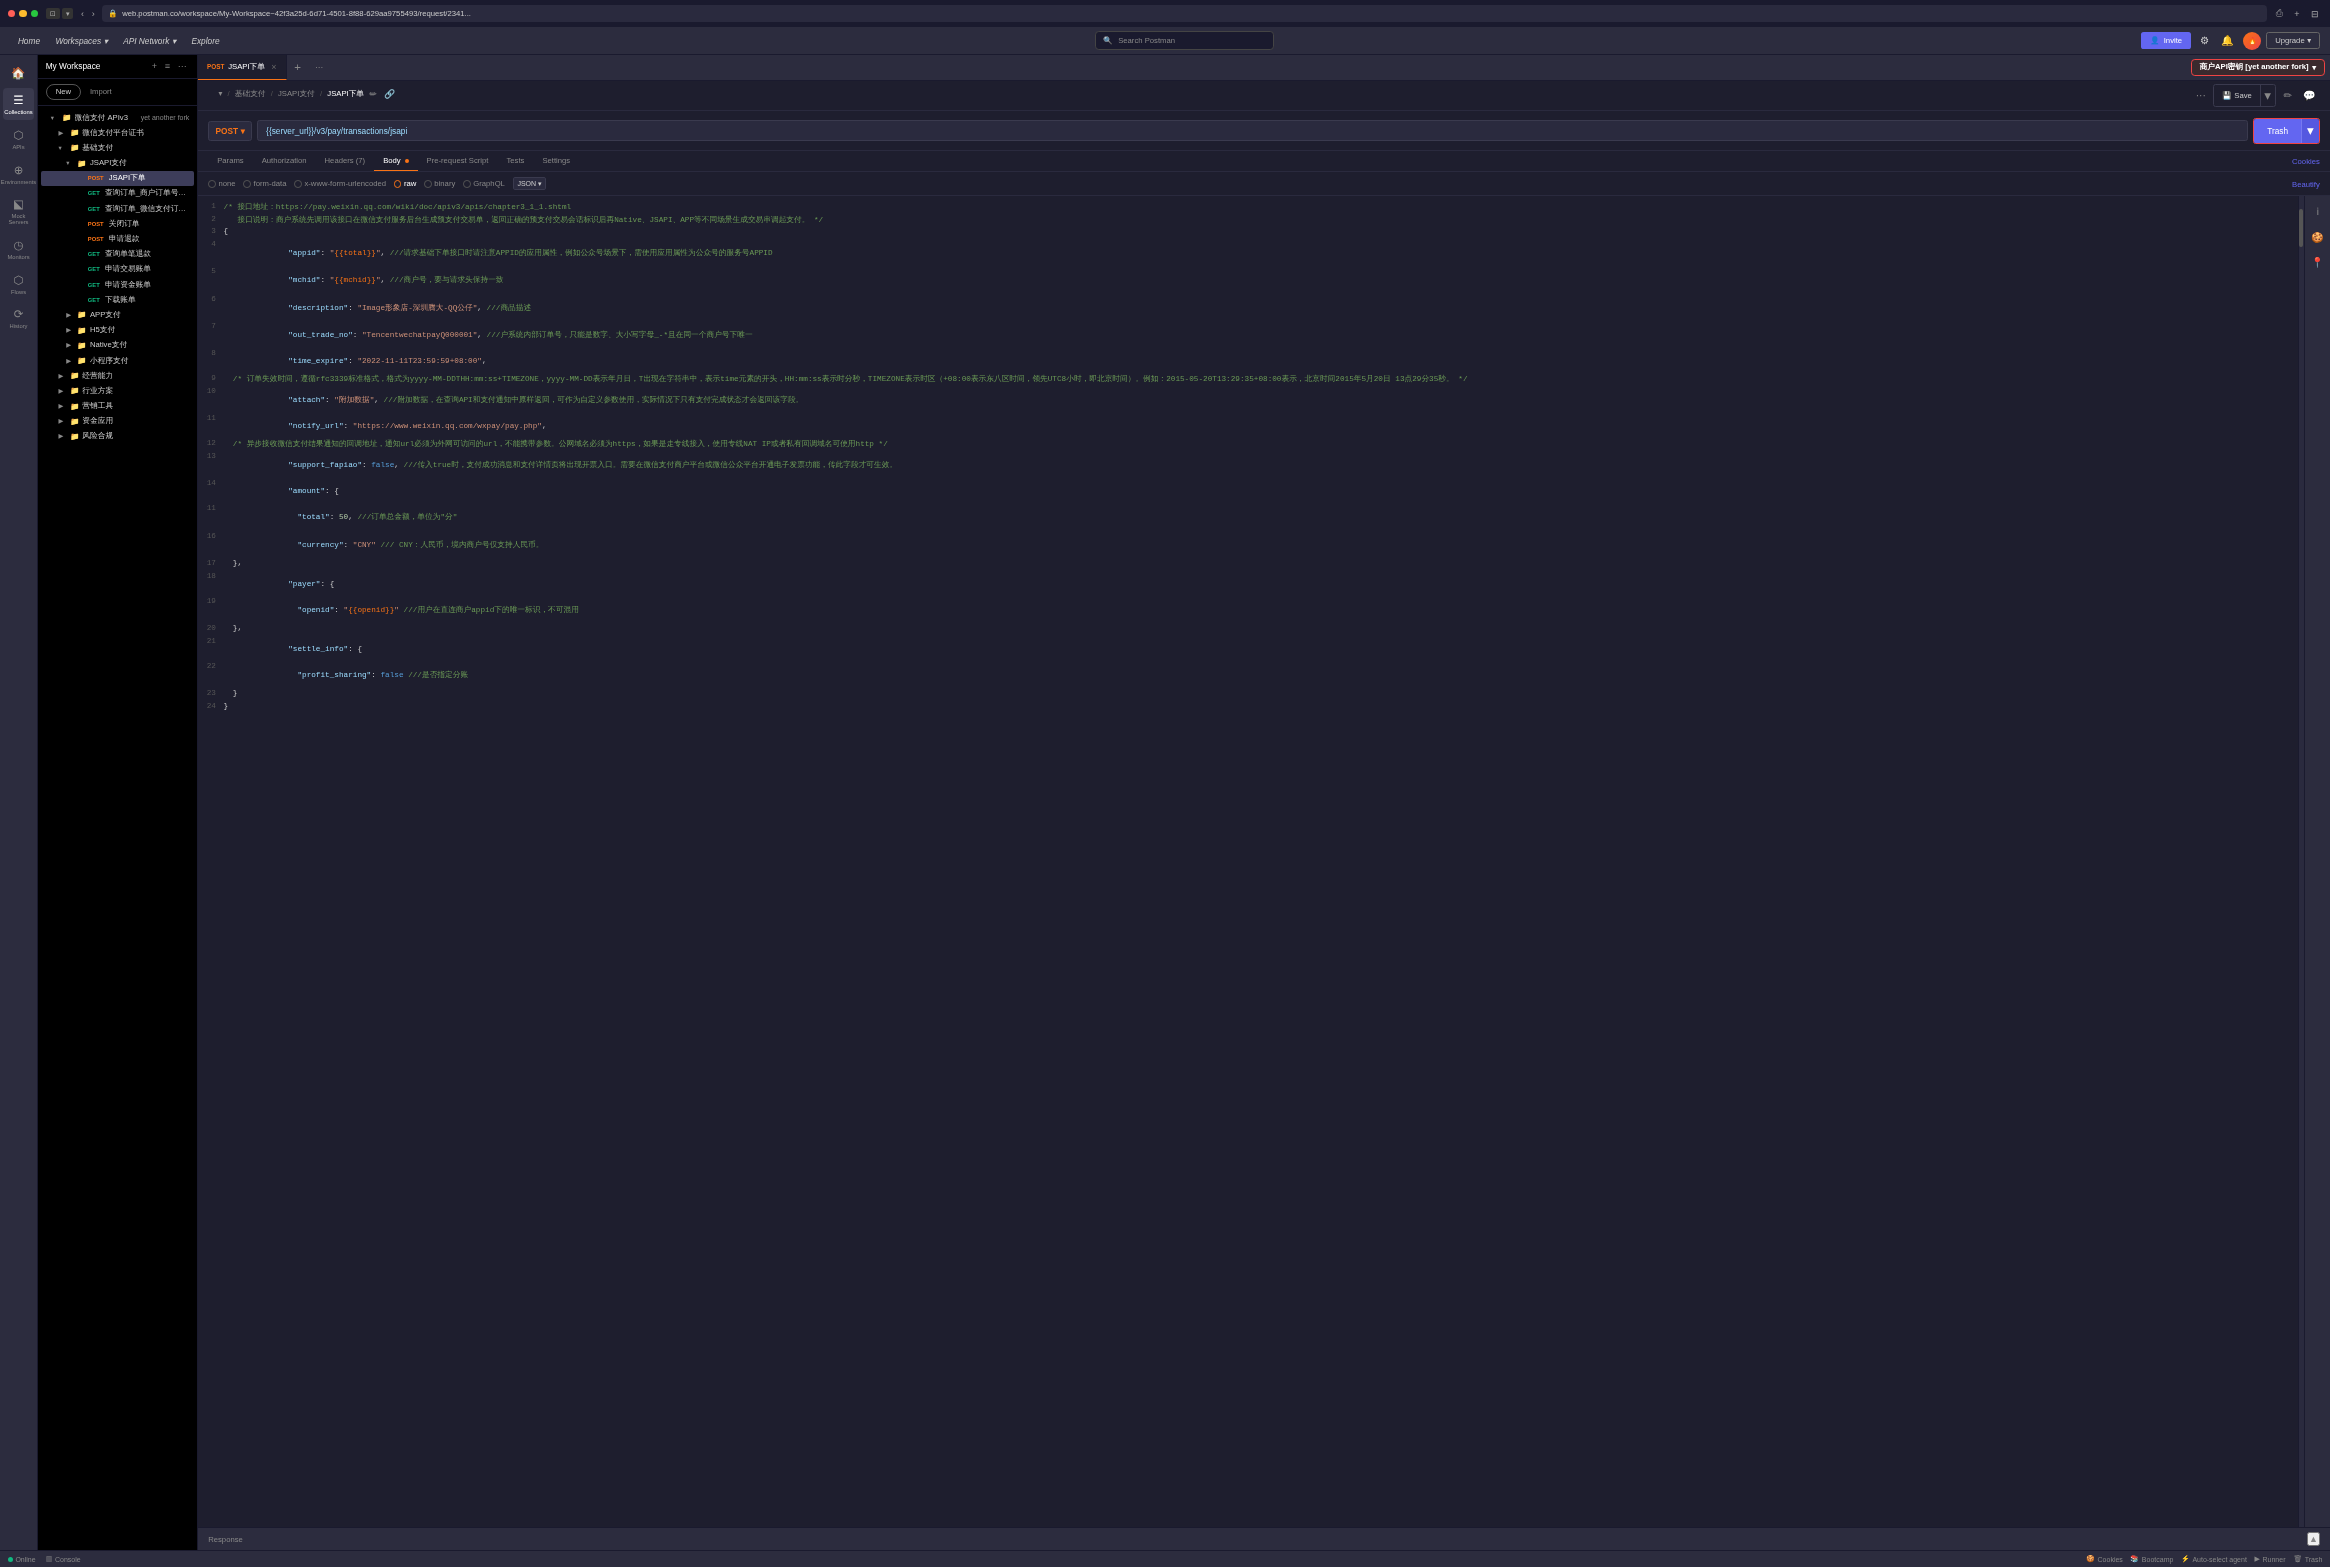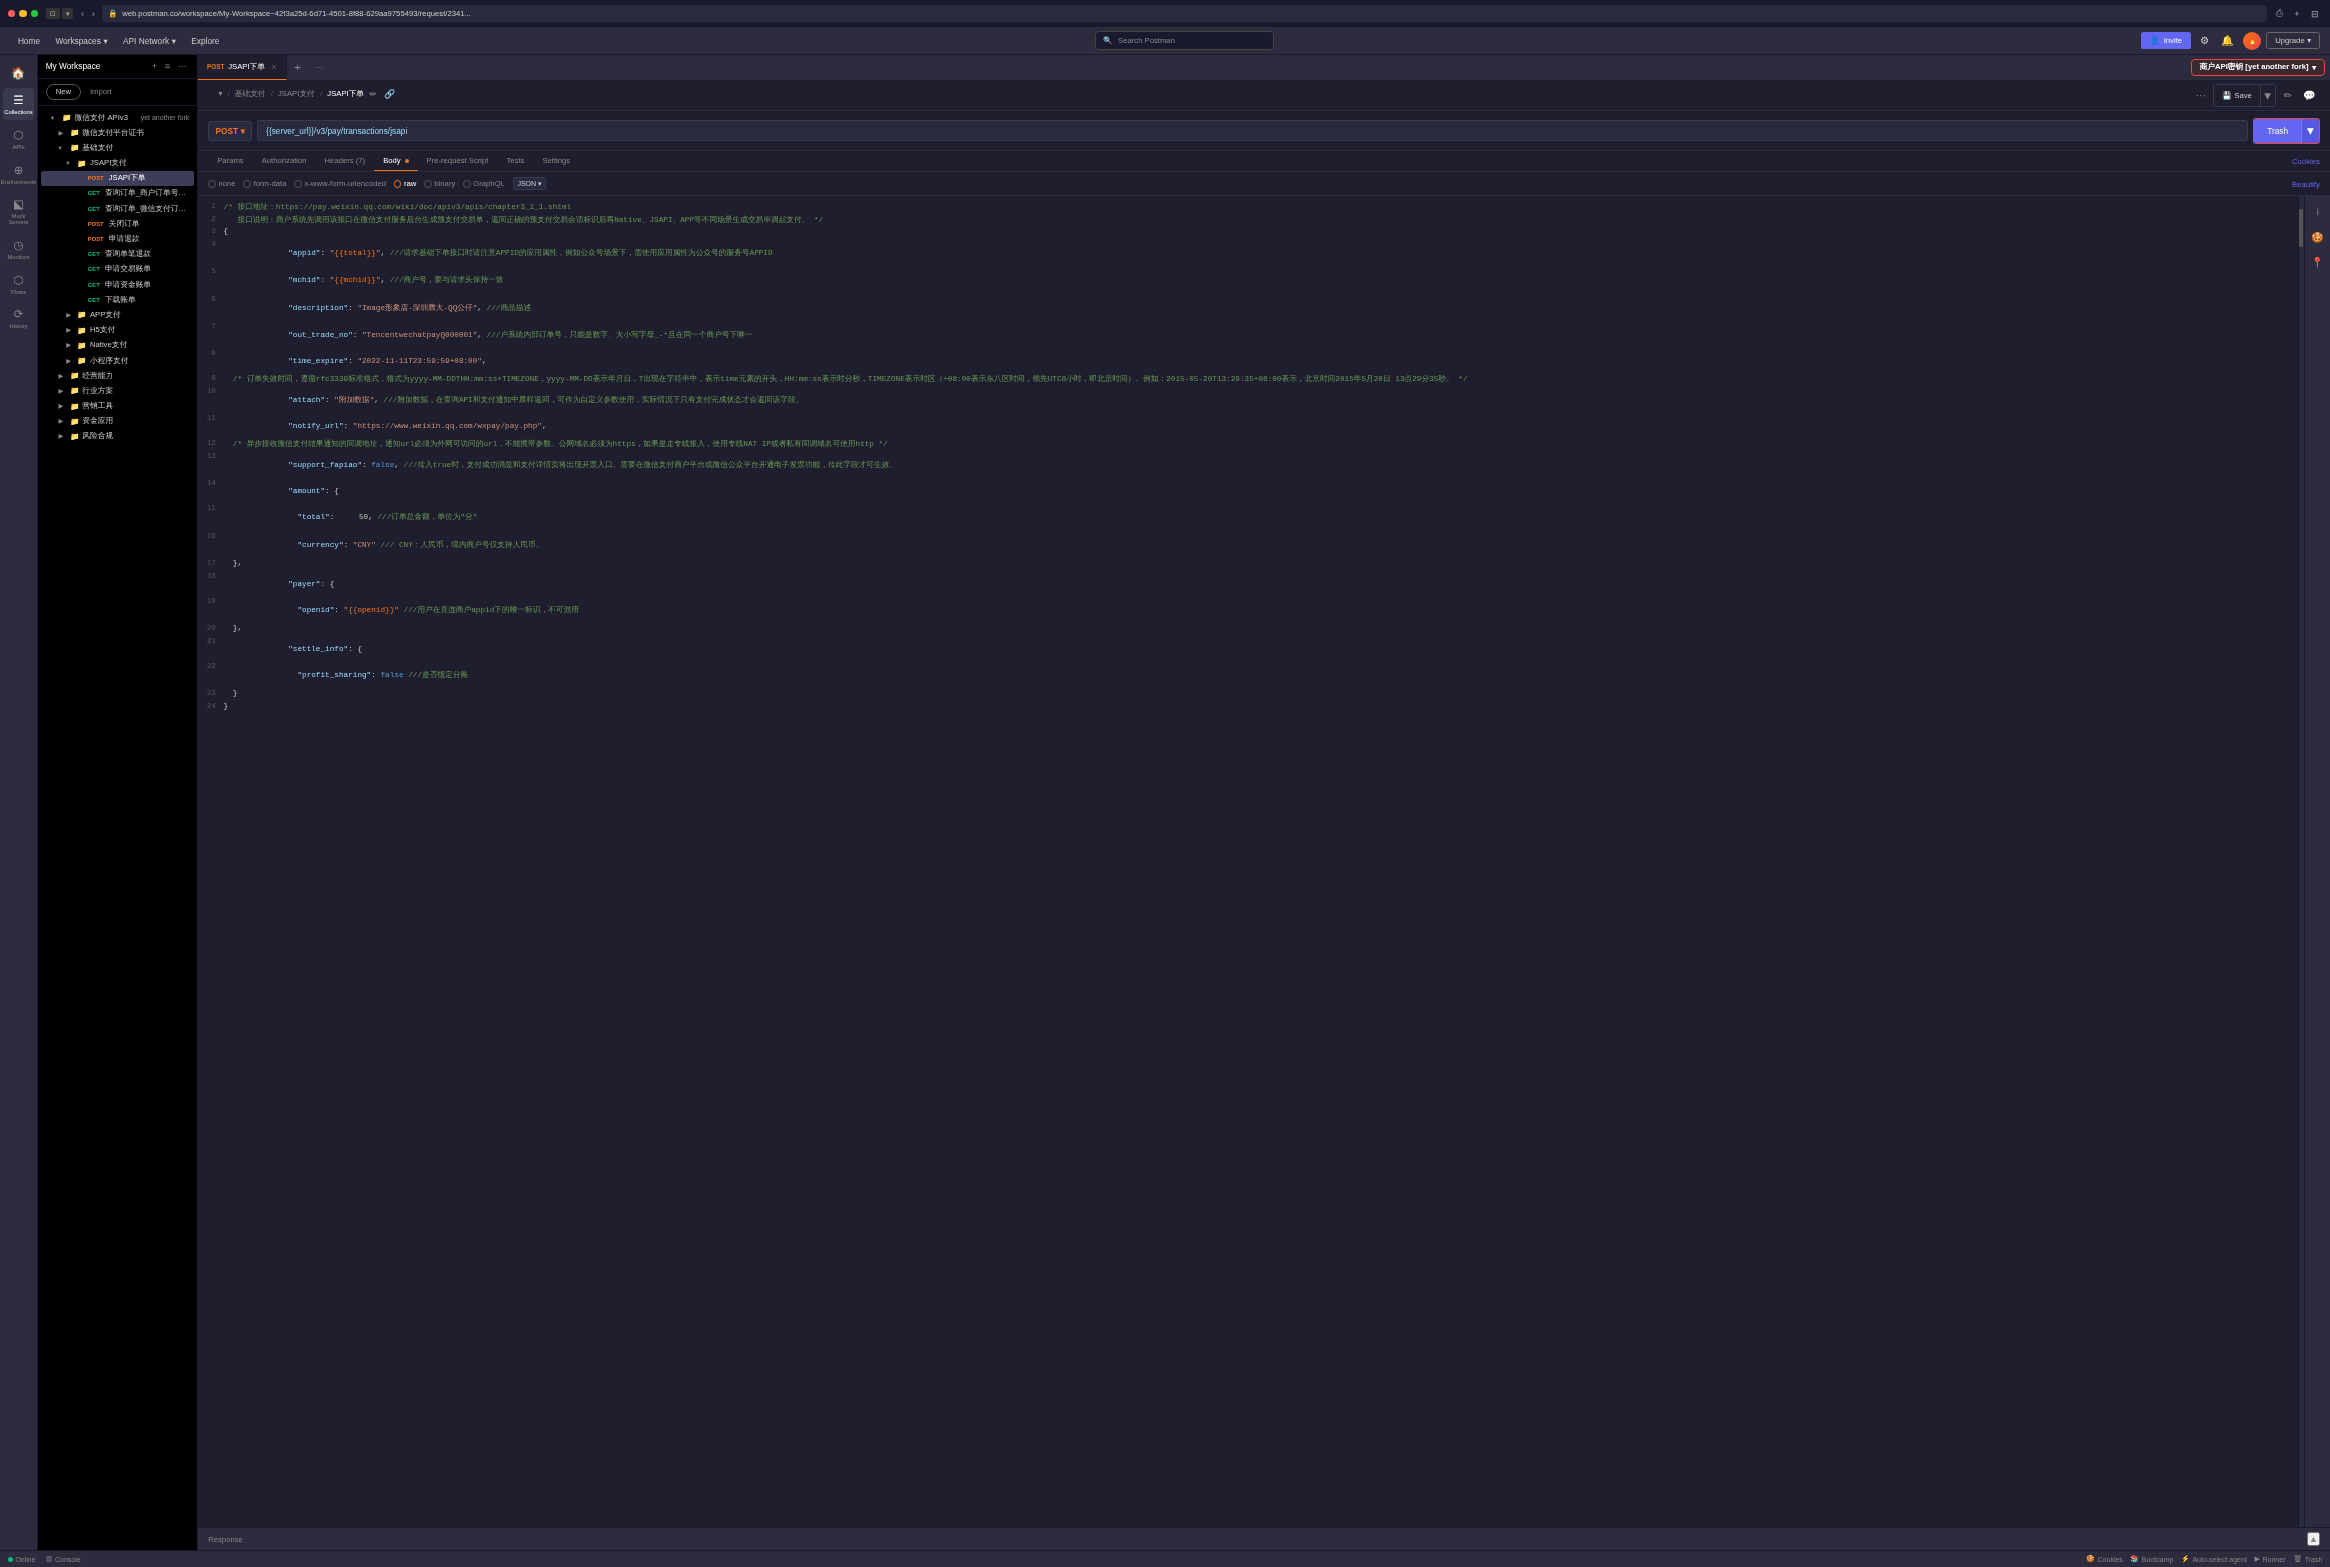--- a/index.html
+++ b/index.html
@@ -16,21 +16,21 @@
     .wc-btn { background: #333; border: none; color: #aaa; font-size: 7px; padding: 1.3px 3.8px; border-radius: 1.9px; cursor: pointer; }
     .nav-arrows { display: flex; gap: 2.6px; }
     .nav-btn { background: none; border: none; color: #aaa; font-size: 9px; cursor: pointer; padding: 1.3px 2.6px; }
     .url-bar { flex: 1; background: #2a2a3e; border-radius: 3.8px; height: 16.6px; display: flex; align-items: center; padding: 0 6.4px; color: #ccc; font-size: 7.7px; gap: 3.8px; }
     .url-bar .lock-icon { color: #aaa; }
     .top-bar-right { display: flex; gap: 3.8px; }
     .top-bar-icon-btn { background: none; border: none; color: #aaa; cursor: pointer; font-size: 9px; padding: 1.3px 3.8px; }
 
     
     .menu-bar { height: 28px; background: #2c2c3e; display: flex; align-items: center; padding: 0 10.2px; gap: 0; border-bottom: 0.6px solid #1a1a2e; }
-    .menu-item { color: #ccc; font-size: 8.3px; padding: 3.8px 7.7px; cursor: pointer; display: flex; align-items: center; gap: 2.6px; border-radius: 2.6px; }
+    .menu-item { color: #ccc; font-size: 8.3px; padding: 3.8px 7.7px; cursor: pointer; display: flex; align-items: center; gap: 2.6px; border-radius: 2.6px; font-style: italic; }
     .menu-search { flex: 1; display: flex; justify-content: center; }
     .search-box { background: #1a1a2e; border: 0.6px solid #444; border-radius: 3.8px; height: 19px; display: flex; align-items: center; padding: 0 7.7px; gap: 5.1px; width: 179px; cursor: pointer; }
     .search-box span { color: #888; font-size: 7.7px; }
     .menu-right { display: flex; align-items: center; gap: 5.1px; }
     .invite-btn { background: #6366f1; color: white; border: none; border-radius: 2.6px; padding: 3.8px 9px; font-size: 7.7px; cursor: pointer; display: flex; align-items: center; gap: 3.8px; }
     .icon-btn { background: none; border: none; color: #ccc; cursor: pointer; font-size: 10.2px; padding: 2.6px 3.8px; }
     .avatar { width: 18px; height: 18px; border-radius: 50%; background: linear-gradient(135deg, #f97316, #ef4444); display: flex; align-items: center; justify-content: center; color: white; font-size: 7px; cursor: pointer; }
     .upgrade-btn { background: none; border: 0.6px solid #666; border-radius: 2.6px; color: #ccc; padding: 3.2px 7.7px; font-size: 7.7px; cursor: pointer; display: flex; align-items: center; gap: 2.6px; }
 
     
@@ -118,21 +118,21 @@
     
     .code-editor { flex: 1; overflow-y: auto; background: #1e1e2e; padding: 5.1px 0; font-family: 'Monaco', 'Menlo', 'Courier New', monospace; font-size: 7.7px; }
     .code-editor::-webkit-scrollbar { width: 3.8px; }
     .code-editor::-webkit-scrollbar-thumb { background: #444; border-radius: 1.9px; }
     .code-line { display: flex; min-height: 12.8px; padding: 0.6px 0; }
     .line-num { width: 25.6px; text-align: right; padding-right: 7.7px; color: #555; flex-shrink: 0; user-select: none; }
     .line-content { flex: 1; color: #ccc; padding-right: 12.8px; white-space: pre-wrap; word-break: break-all; }
     .c-comment { color: #6a9955; }
     .c-string { color: #ce9178; }
     .c-key { color: #9cdcfe; }
-    .c-value-num { color: #b5cea8; margin-left: 20px; }
+    .c-value-num { color: #b5cea8; }
     .c-value-bool { color: #569cd6; }
     .c-template { color: #f97316; }
     .c-punct { color: #ccc; }
 
     
     .scroll-indicator { width: 6.4px; background: #2a2a3e; border-left: 0.6px solid #1a1a2e; position: relative; }
     .scroll-thumb { width: 3.8px; height: 38px; background: #555; border-radius: 1.9px; position: absolute; right: 1.3px; top: 12.8px; }
 
     
     .right-panel-icons { width: 25.6px; background: #2c2c3e; border-left: 0.6px solid #1a1a2e; display: flex; flex-direction: column; align-items: center; padding: 5.1px 0; gap: 5.1px; }

